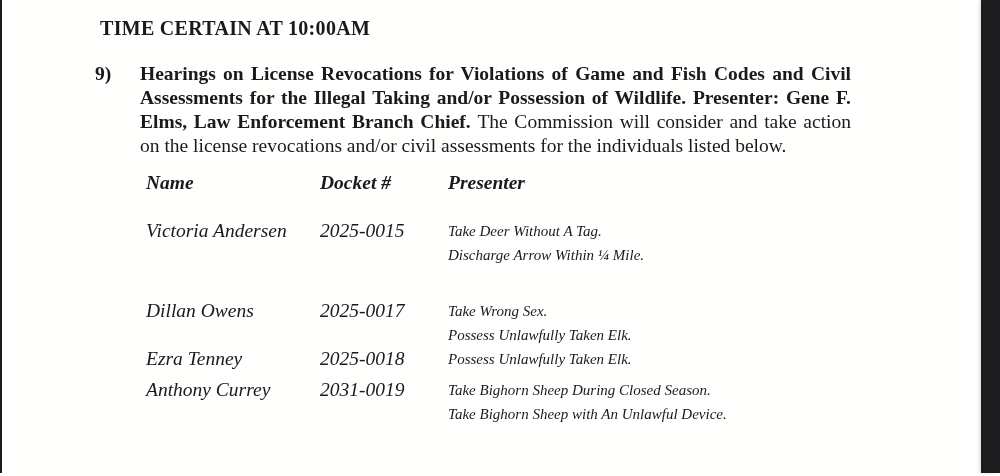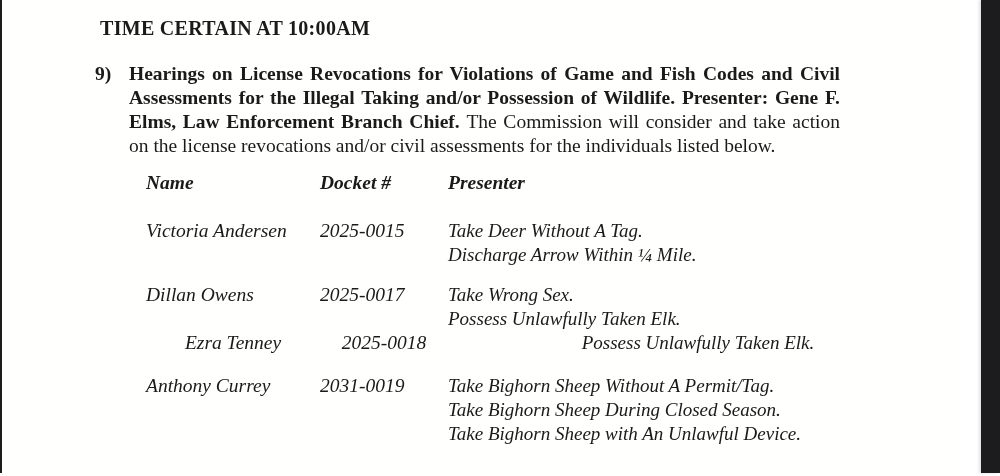--- a/index.html
+++ b/index.html
@@ -32,38 +32,38 @@
     line-height: 24px; letter-spacing: 0.3px;
     white-space: nowrap;
   }
 
   .agenda { position: absolute; left: 93px; top: 62px; width: 760px; }
   .item-number {
     position: absolute; left: 0; top: 0;
     font-weight: bold; font-size: 19.5px; line-height: 24px;
   }
   .item-text {
-    margin: 0 0 0 34px; width: 711px;
+    margin: 0 0 0 45px; width: 711px;
     font-size: 19.5px; line-height: 24px;
     text-align: justify;
   }
   .item-text .bold { font-weight: bold; }
 
   .table { position: absolute; left: 144px; top: 171px; font-style: italic; }
   .trow {
     display: grid;
     grid-template-columns: 174px 128px 500px;
     align-items: start;
   }
   .cell { font-size: 19.5px; line-height: 24px; }
   .theader { font-weight: bold; margin-bottom: 24px; }
-  .trow.row-0 { margin-bottom: 16px; }
+  .trow.row-0 { margin-bottom: 32px; }
   .trow.row-1 { margin-bottom: 0; }
-  .trow.row-2 { margin-bottom: 19px; text-align: center; }
-  .conviction-line { font-size: 19px; line-height: 24px; }
+  .trow.row-2 { margin-bottom: 7px; }
+  .conviction-line { font-size: 15px; line-height: 24px; }
 </style>
 </head>
 <body>
 
 <div class="edge-bar left"></div>
 <div class="edge-bar right"></div>
 
 <div class="page">
 
   <h1 class="doc-title">TIME CERTAIN AT 10:00AM</h1>
@@ -103,21 +103,20 @@
     <div class="cell">2025-0018</div>
     <div class="cell convictions">
             <div class="conviction-line">Possess Unlawfully Taken Elk.</div>
           </div>
   </div>
 
   <div class="trow row-3">
     <div class="cell">Anthony Currey</div>
     <div class="cell">2031-0019</div>
     <div class="cell convictions">
-            <div class="conviction-line">Take Bighorn Sheep Without A Permit/Tag.</div>
             <div class="conviction-line">Take Bighorn Sheep During Closed Season.</div>
             <div class="conviction-line">Take Bighorn Sheep with An Unlawful Device.</div>
           </div>
   </div>
 </div>
   </section>
 
 </div>
 
 </body></html>

